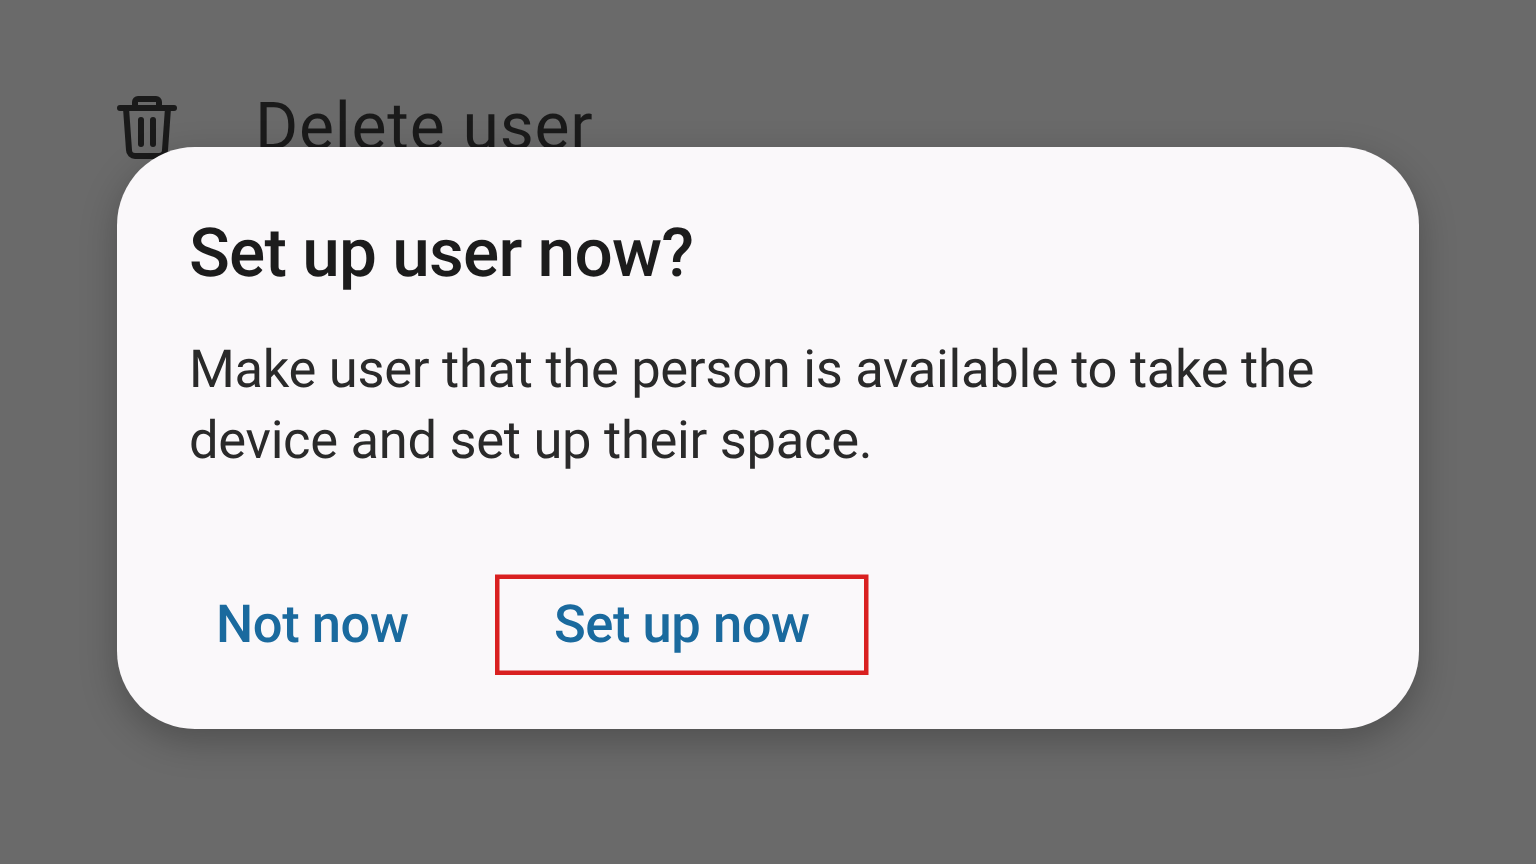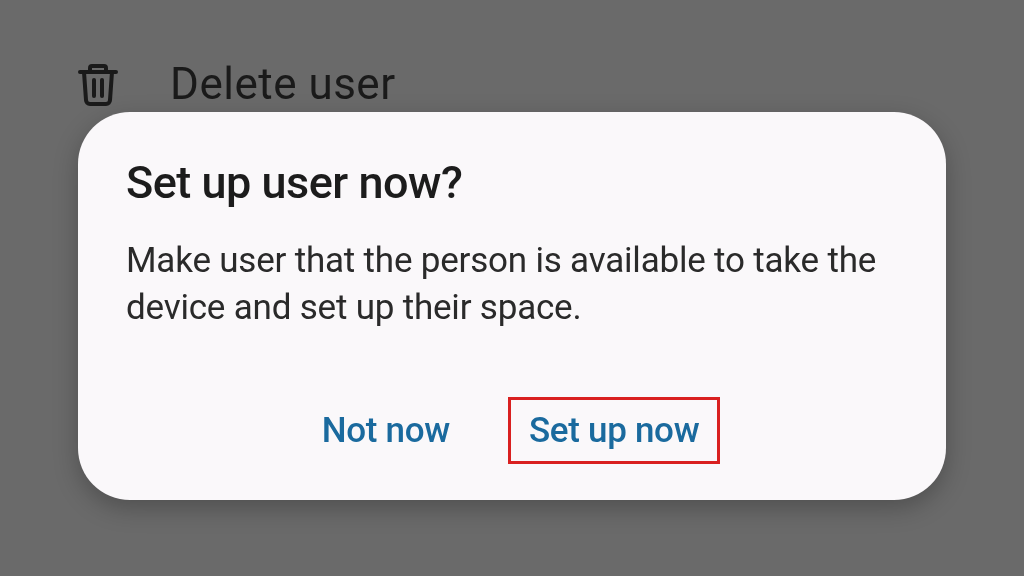--- a/index.html
+++ b/index.html
@@ -32,21 +32,21 @@
       width: 100%;
       height: 100%;
     }
     .delete-user-text {
       font-size: 44px;
       font-weight: 400;
       letter-spacing: 0.5px;
     }
     .dialog {
       position: absolute;
-      top: 112px;
+      top: 98px;
       left: 78px;
       width: 868px;
       height: 388px;
       background: #faf8fa;
       border-radius: 52px;
       padding: 44px 48px 36px 48px;
       box-shadow: 0 8px 24px rgba(0,0,0,0.25);
       display: flex;
       flex-direction: column;
     }
@@ -60,38 +60,38 @@
     .dialog-message {
       font-size: 35px;
       font-weight: 400;
       color: #2a2a2a;
       line-height: 1.35;
       letter-spacing: -0.2px;
     }
     .dialog-actions {
       margin-top: auto;
       display: flex;
-      justify-content: center;
+      justify-content: flex-start;
       align-items: center;
       gap: 40px;
     }
     .dialog-button {
       font-size: 35px;
       font-weight: 500;
       color: #1a6a9e;
       background: none;
       border: none;
       cursor: pointer;
       padding: 10px 18px;
       letter-spacing: -0.3px;
       font-family: inherit;
     }
     .highlight-box {
       border: 3.5px solid #d92020;
-      padding: 10px 18px;
+      padding: 10px 36px;
     }
   </style>
 </head>
 <body>
 
 <div class="background-content">
   <span class="trash-icon">
     <svg viewBox="0 0 24 24" fill="none" stroke="#1a1a1a" stroke-width="2">
       <path d="M3 6h18" stroke-linecap="round"></path>
       <path d="M8 6V4a1 1 0 0 1 1-1h6a1 1 0 0 1 1 1v2"></path>

